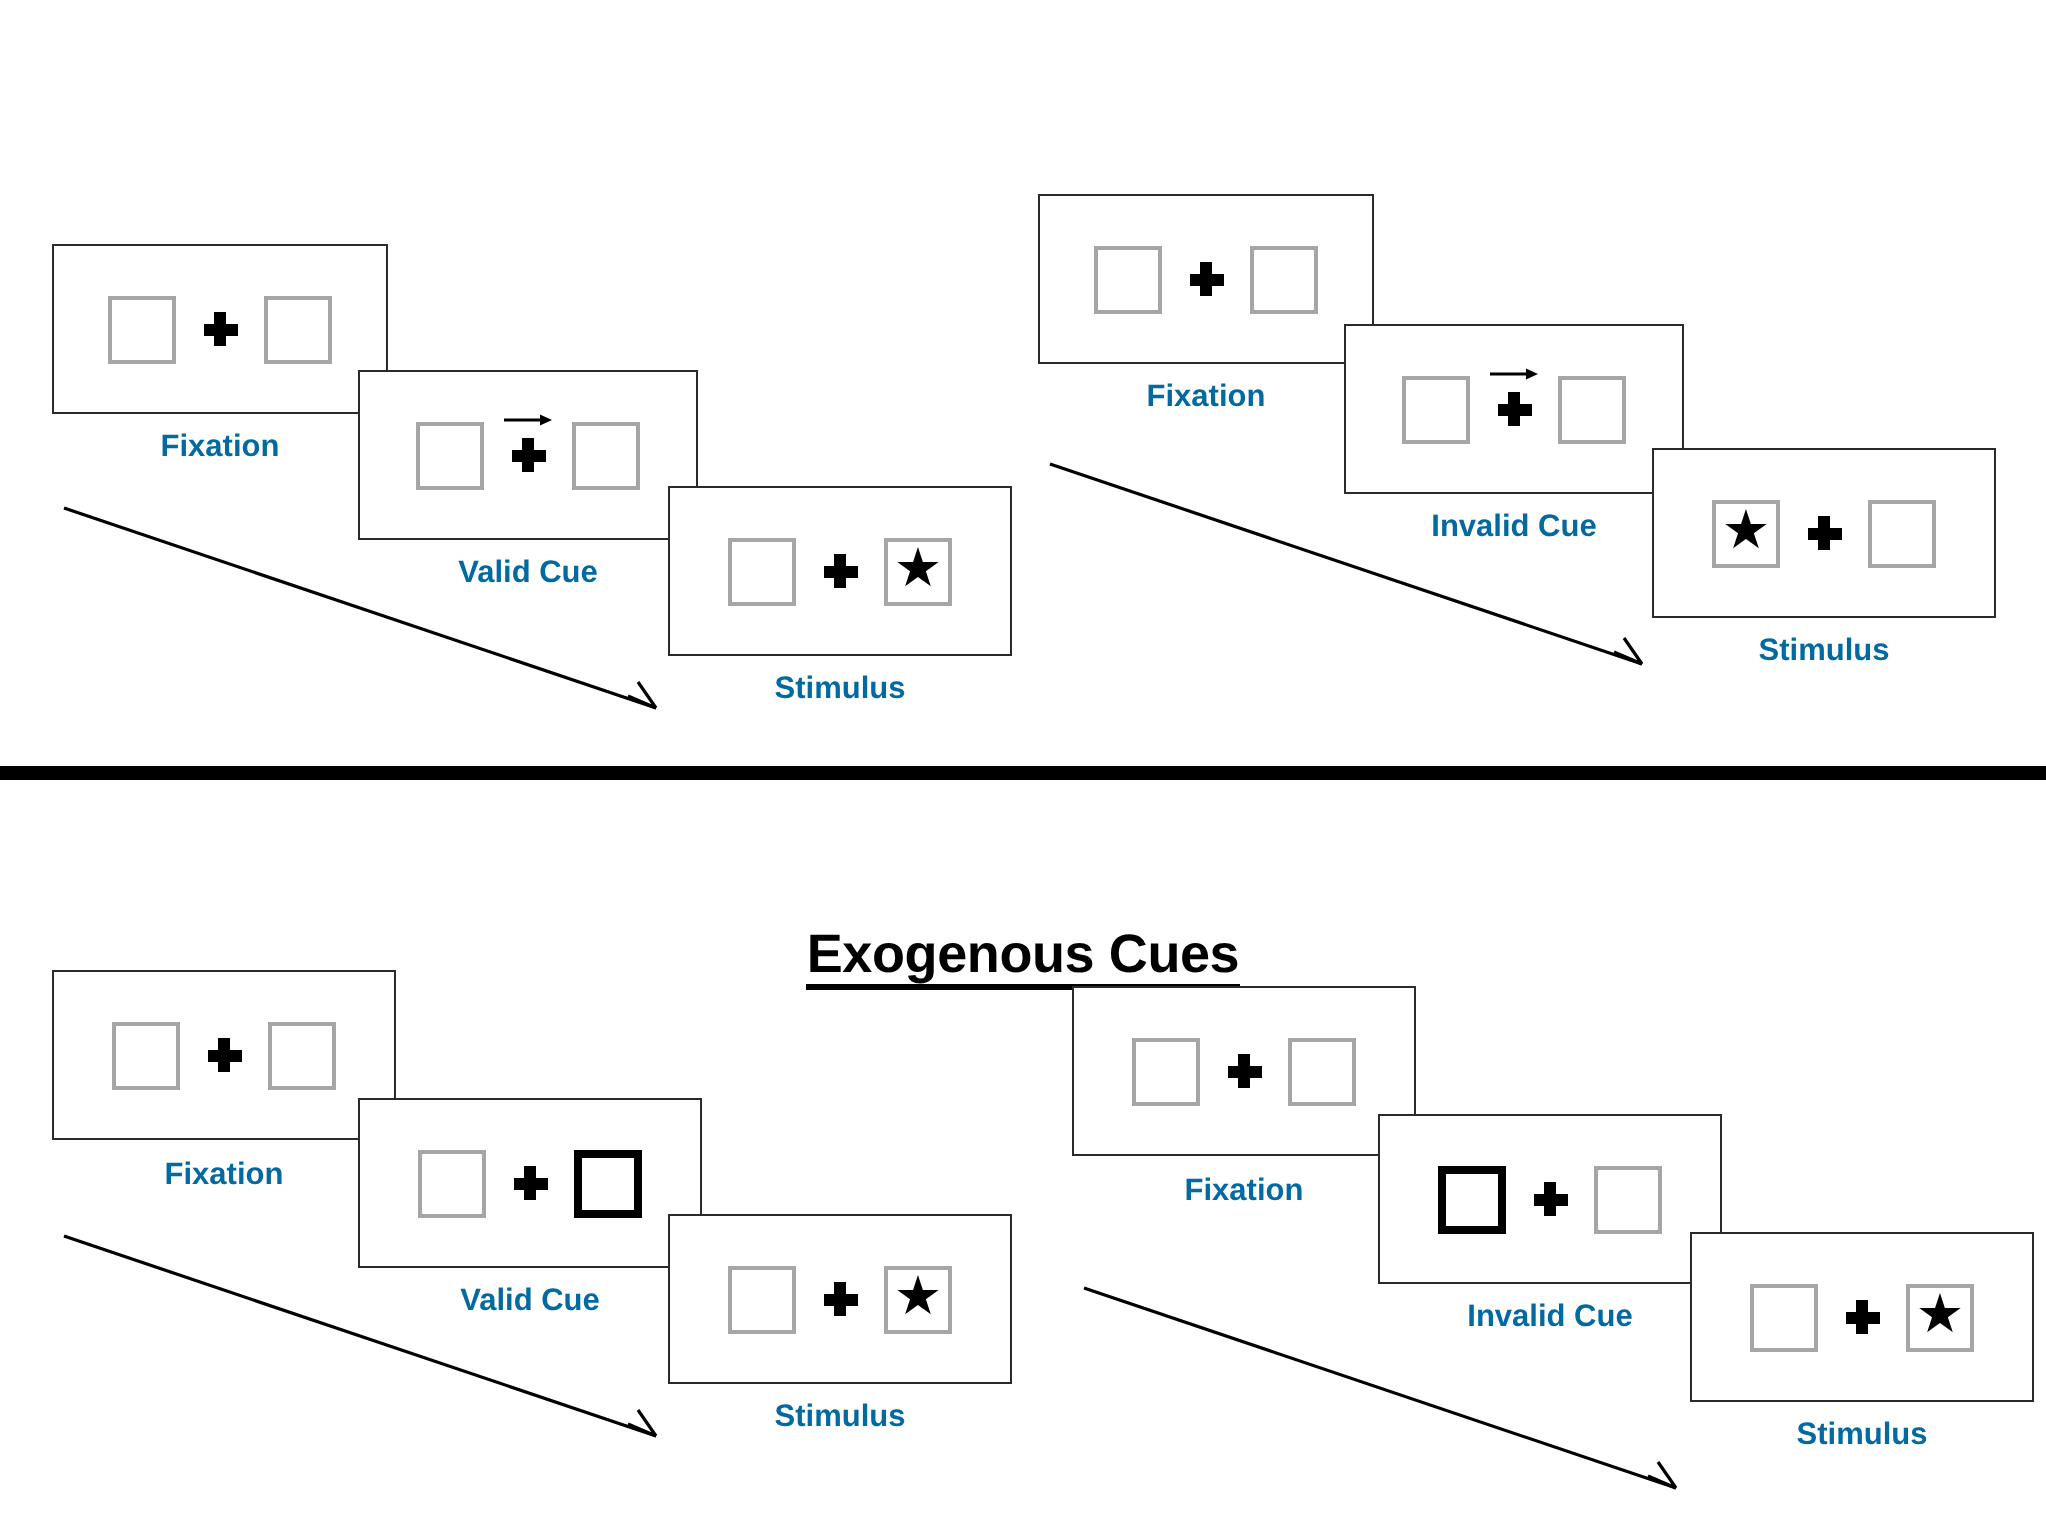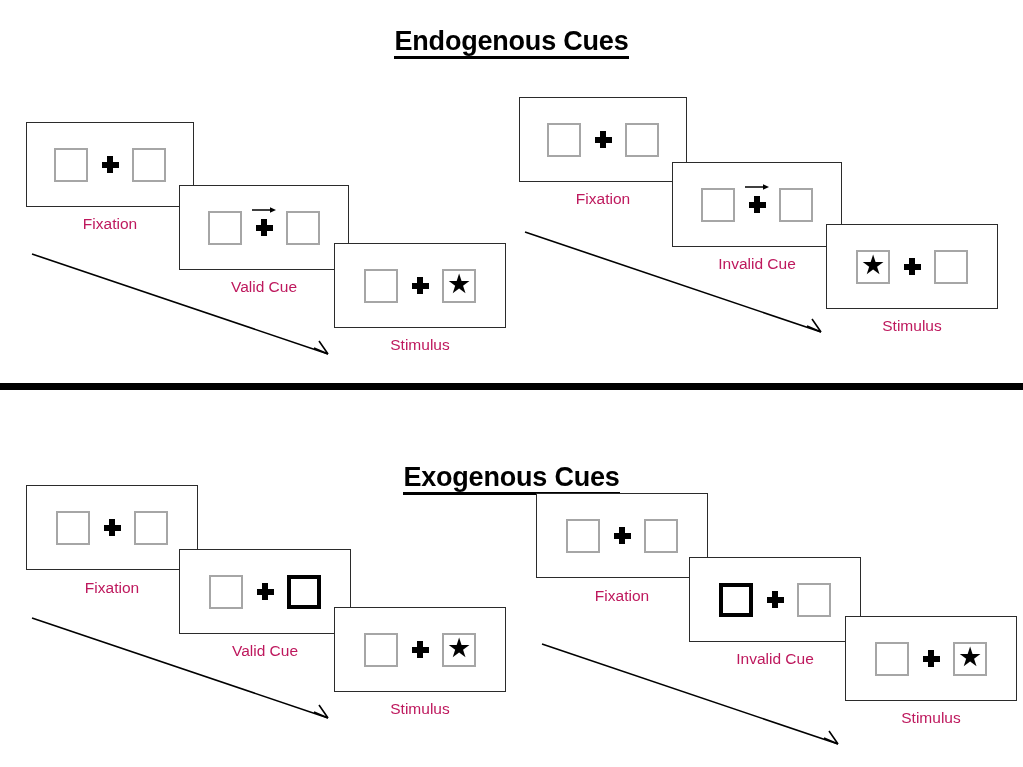--- a/index.html
+++ b/index.html
@@ -125,41 +125,38 @@
     top: -1px;
     left: 50%;
     transform: translateX(-50%);
     width: 26px;
     height: 10px;
   }
 
   
   .stage-label {
     position: absolute;
-    font-weight: normal;
+    font-weight: bold;
     font-size: 15.5px;
-    color: #be185d;
+    color: #0369a1;
     white-space: nowrap;
     text-align: center;
   }
 
   
   .timeline-arrow {
     position: absolute;
     pointer-events: none;
   }
 </style>
 </head>
 <body>
 
 <div class="stage">
 
-  <div class="section-title" id="title-endogenous">
-    <span class="underline-text">Endogenous Cues</span>
-  </div>
 
   <svg class="timeline-arrow" style="left:28px; top:248px;" width="320" height="120" viewBox="0 0 320 120">
     <line x1="4" y1="6" x2="300" y2="106" stroke="#000" stroke-width="1.6"></line>
     <path d="M300 106 L286 100 M300 106 L291 93" stroke="#000" stroke-width="1.6" fill="none"></path>
   </svg>
 
   <div class="panel" style="left:26px; top:122px; width:168px; height:85px;">
     <div class="panel-inner">
       <div class="box"></div>
       <div class="plus-wrap">

